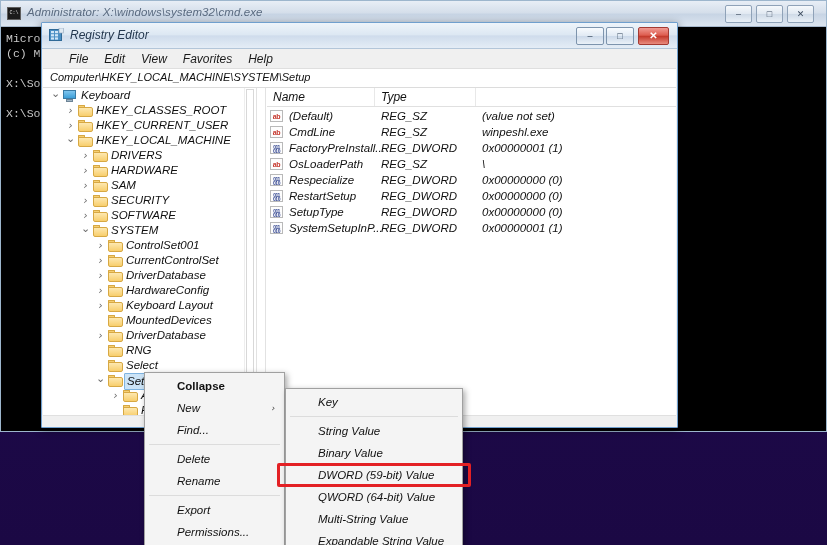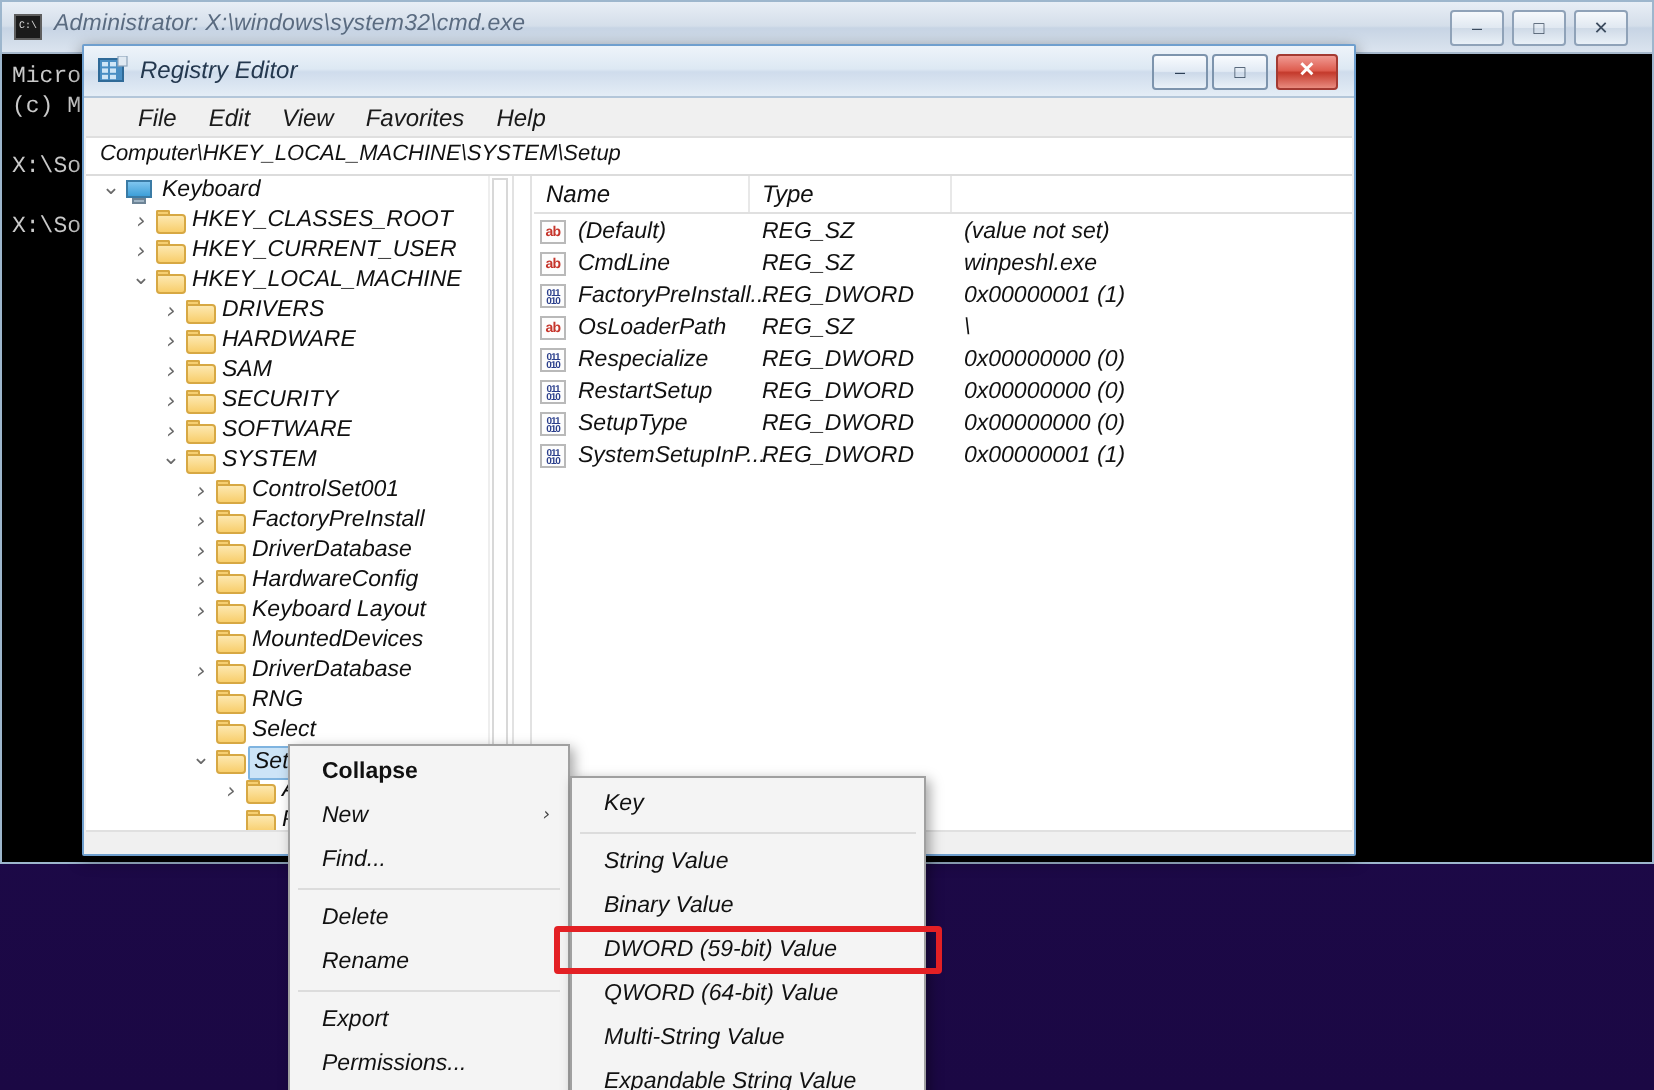--- a/index.html
+++ b/index.html
@@ -386,21 +386,21 @@
     padding: 2px 0;
   }
   #ctx-menu .ci,
   #sub-menu .ci {
     position: relative;
     height: 22px;
     line-height: 22px;
     font-size: 11.5px;
     font-style: italic;
     color: #111;
-    padding-left: 16px;
+    padding-left: 32px;
     white-space: nowrap;
   }
   #ctx-menu .ci.bold { font-weight: bold; font-style: normal; }
   .csep {
     height: 0;
     border-top: 1px solid #dcdcdc;
     margin: 3px 4px 3px 4px;
   }
   .submarker {
     position: absolute;
@@ -584,21 +584,21 @@
                 <span class="fbody"></span>
               </span>
               <span class="tlabel" style="left: 83px;">ControlSet001</span>
             </div>
             <div class="tnode" style="top: 0px;">
               <span class="chev" style="left: 52px; font-size: 11px;">›</span>
               <span class="folder" style="left: 65px;">
                 <span class="ftab"></span>
                 <span class="fbody"></span>
               </span>
-              <span class="tlabel" style="left: 83px;">FactoryPreInstall</span>
+              <span class="tlabel" style="left: 83px;">CurrentControlSet</span>
             </div>
             <div class="tnode" style="top: 0px;">
               <span class="chev" style="left: 52px; font-size: 11px;">›</span>
               <span class="folder" style="left: 65px;">
                 <span class="ftab"></span>
                 <span class="fbody"></span>
               </span>
               <span class="tlabel" style="left: 83px;">DriverDatabase</span>
             </div>
             <div class="tnode" style="top: 0px;">

